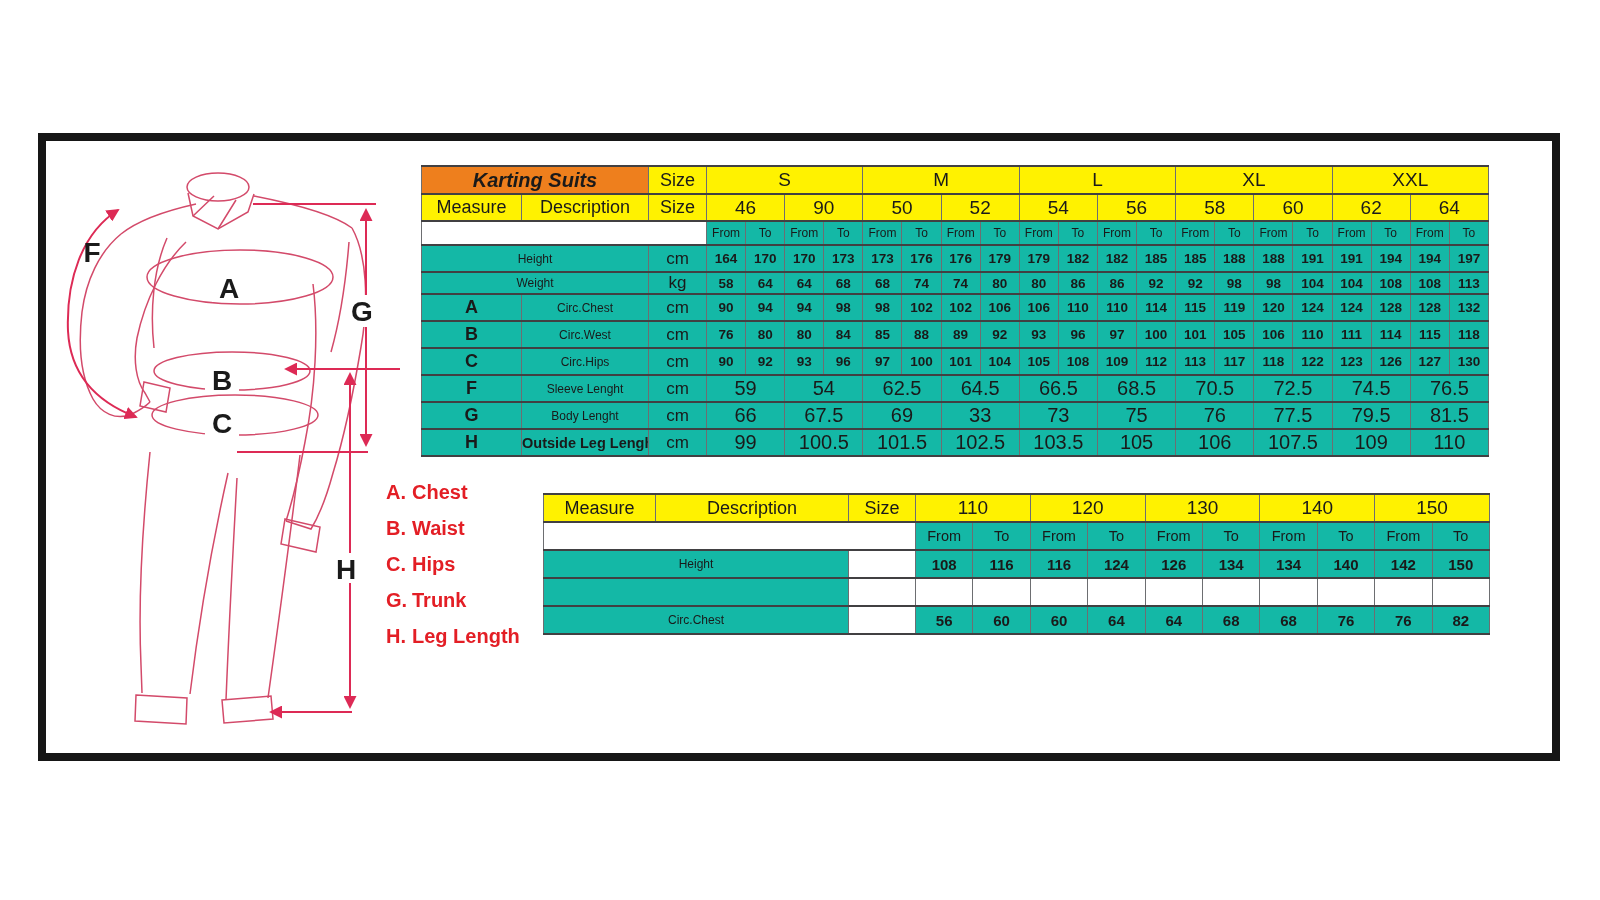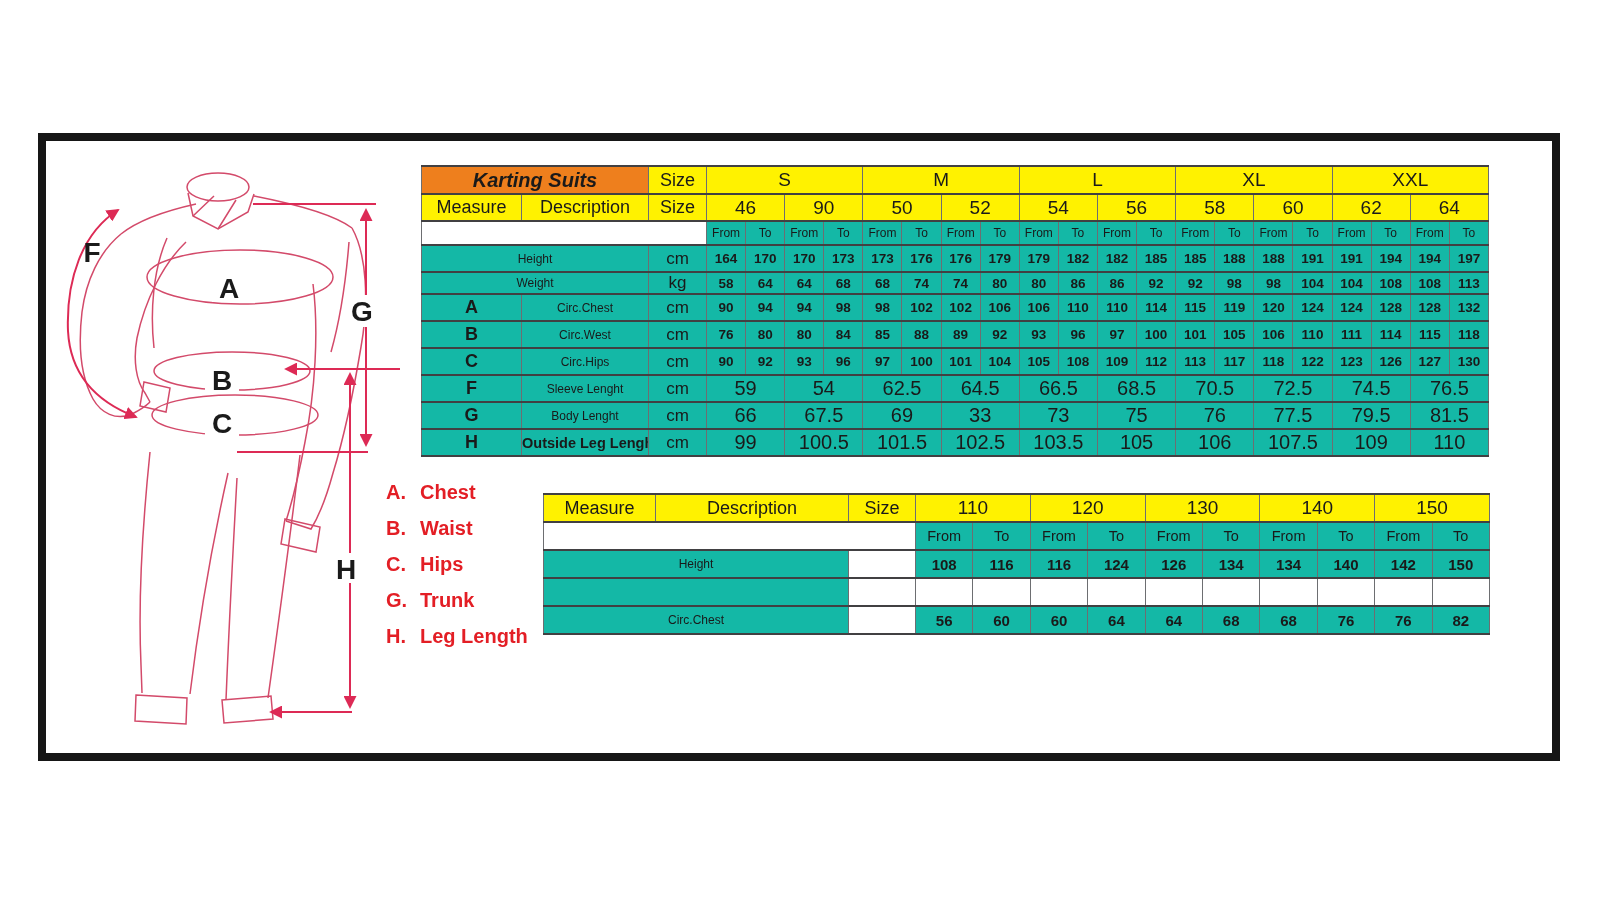--- a/index.html
+++ b/index.html
@@ -35,21 +35,21 @@
   .c-unit     { font-size:17px; }
   .c-val      { font-weight:bold; font-size:13.5px; }
   .c-val-md   { font-weight:bold; font-size:15px; }
   .c-val-lg   { font-size:20px; }
   .c-blank    { background:#fff; }
   .no-border  { border:none !important; background:transparent; }
   
   #legend { position:absolute; left:386px; top:474px; color:#e31e25; font-weight:bold; font-size:20px; }
   .legend-item { height:36px; display:flex; align-items:center; }
   .legend-key  { display:inline-block; min-width:26px; }
-  .legend-label{ margin-left:8px; }
+  .legend-label{ }
   
   #diagram { position:absolute; left:45px; top:140px; }
   .dim-label { font-weight:bold; font-size:28px; fill:#1a1a1a; }
 </style>
 </head>
 <body>
 
 <div class="stage">
   <div class="frame"></div>
 

